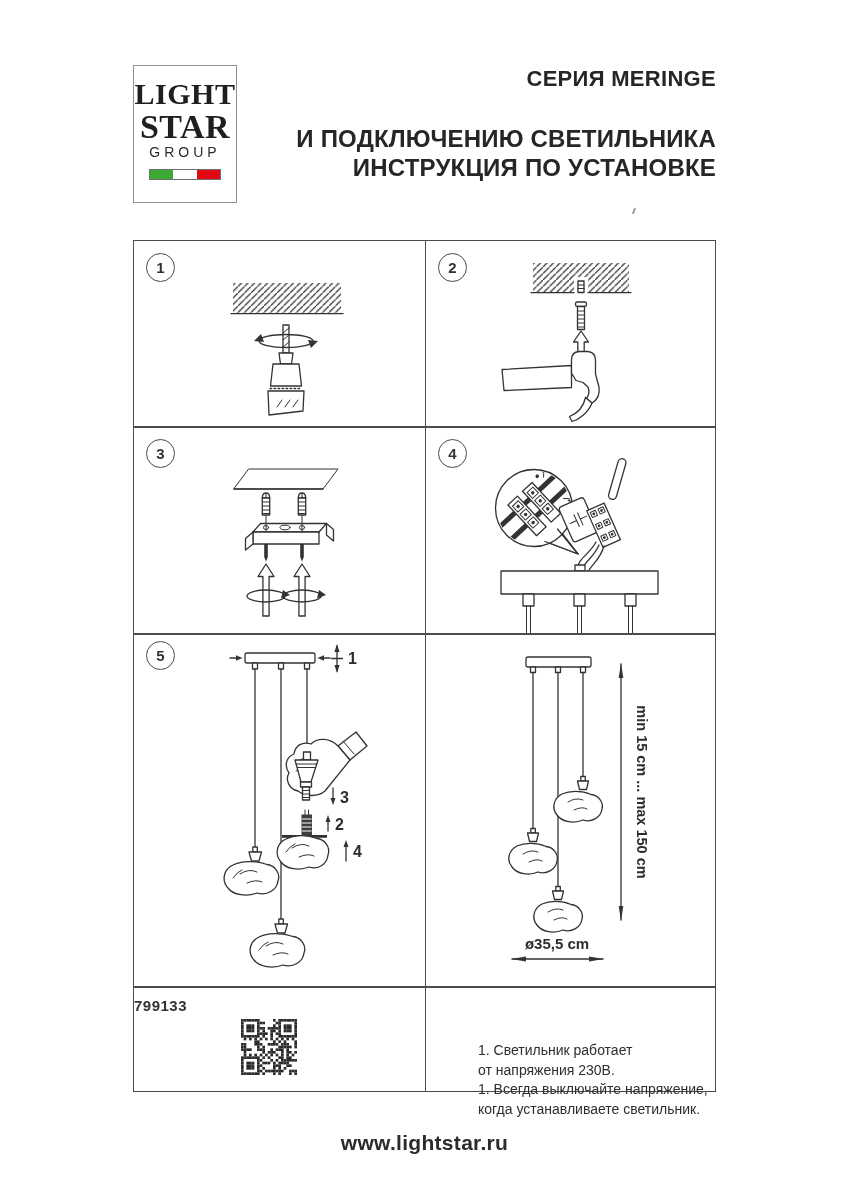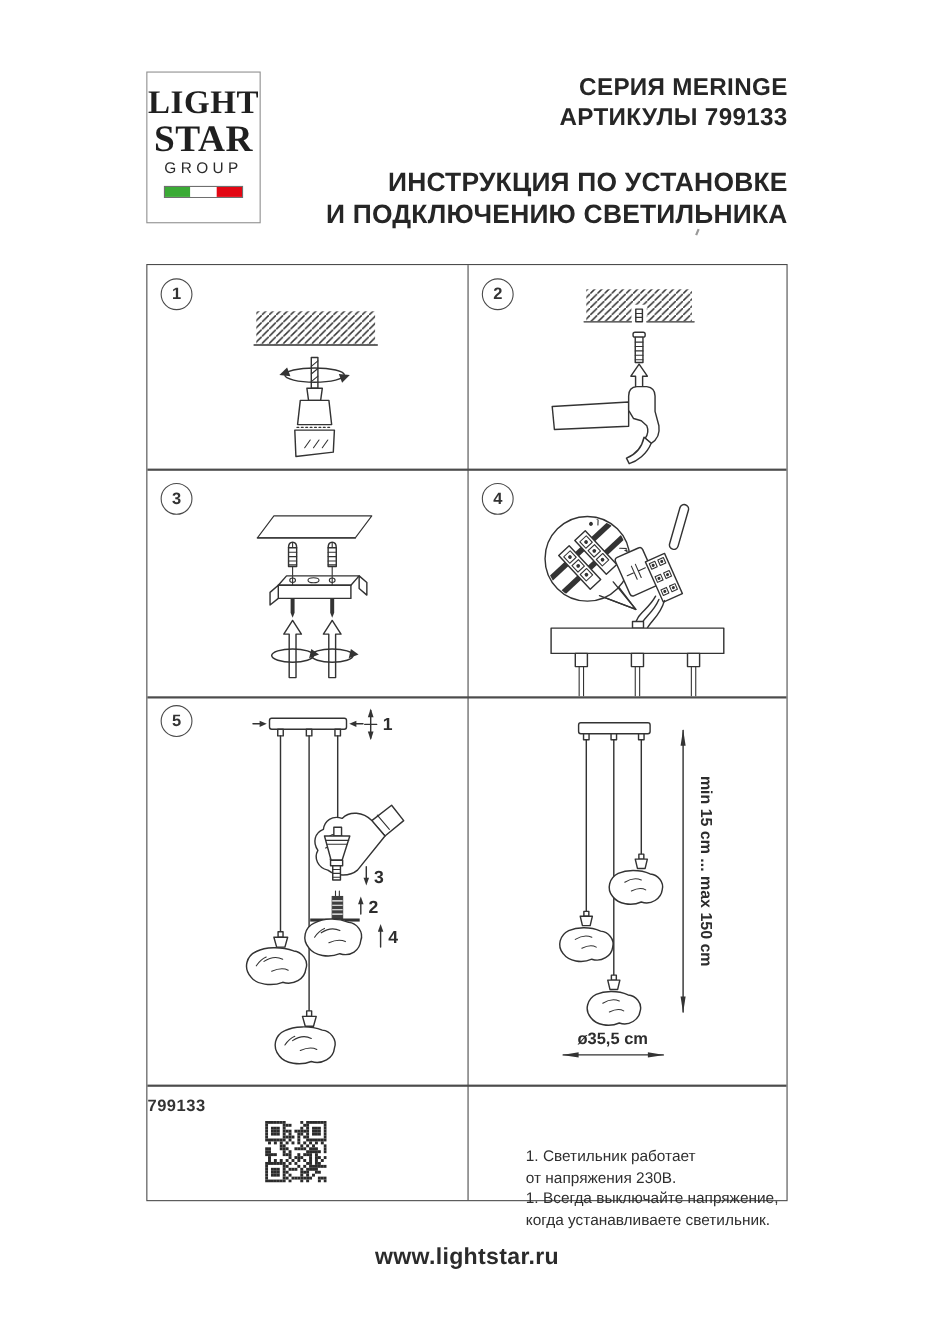--- a/index.html
+++ b/index.html
@@ -52,24 +52,23 @@
     <div class="logo-group">GROUP</div>
     <div class="logo-flag">
       <span style="background-color: rgb(58, 170, 53);"></span>
       <span style="background-color: rgb(255, 255, 255);"></span>
       <span style="background-color: rgb(227, 6, 19);"></span>
     </div>
   </div>
 
   <div class="header-text">
     <div class="hdr-line">СЕРИЯ MERINGE</div>
-    <div class="hdr-line">АРТИКУЛЫ 799133</div>
     <div class="hdr-title">
+      <div>И ПОДКЛЮЧЕНИЮ СВЕТИЛЬНИКА</div>
       <div>ИНСТРУКЦИЯ ПО УСТАНОВКЕ</div>
-      <div>И ПОДКЛЮЧЕНИЮ СВЕТИЛЬНИКА</div>
     </div>
   </div>
   <div class="artifact"></div>
 
   <div class="grid">
     <div class="vline"></div>
     <div class="hline" style="top:185px"></div>
     <div class="hline" style="top:392px"></div>
     <div class="hline" style="top:745px"></div>
 

